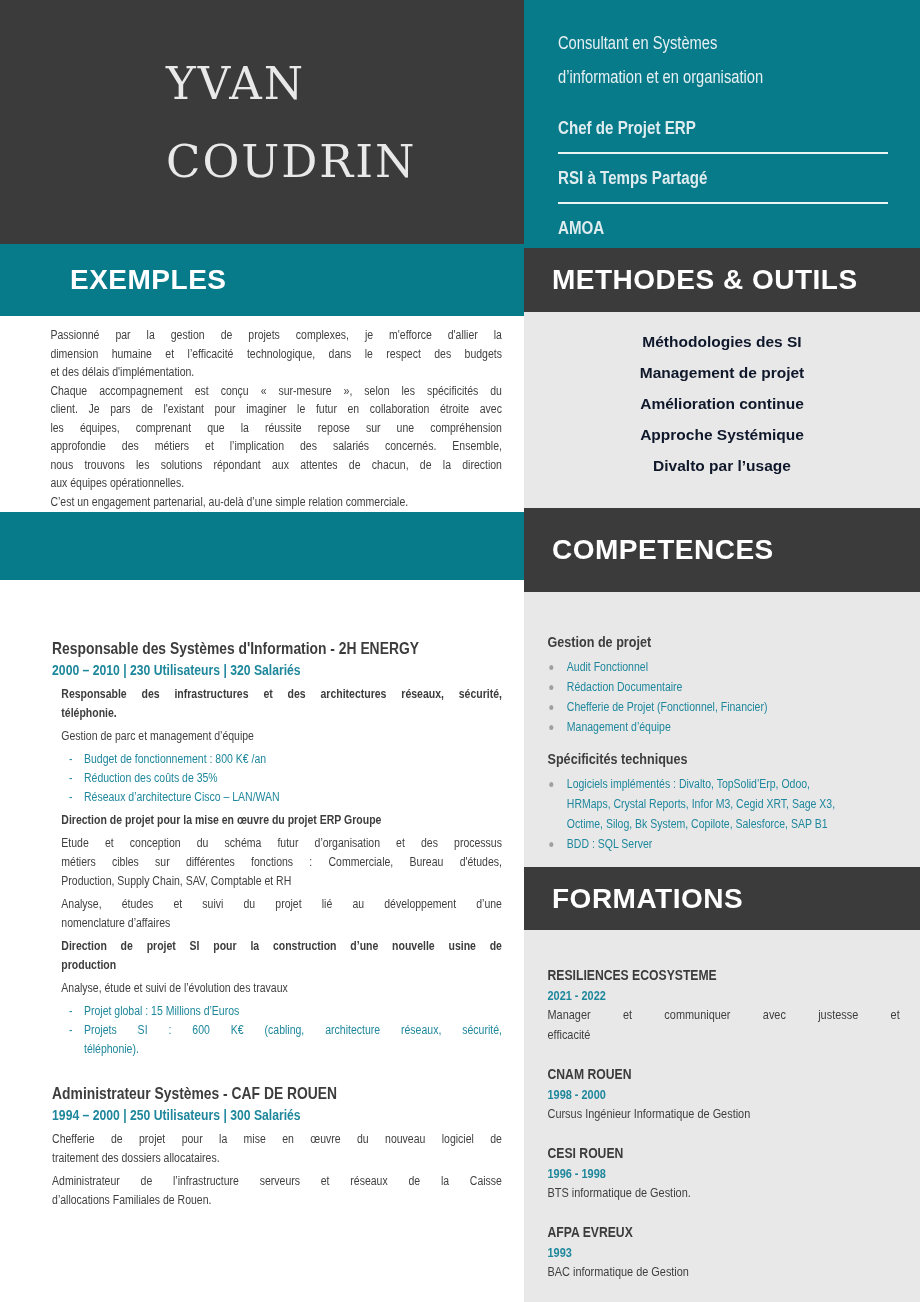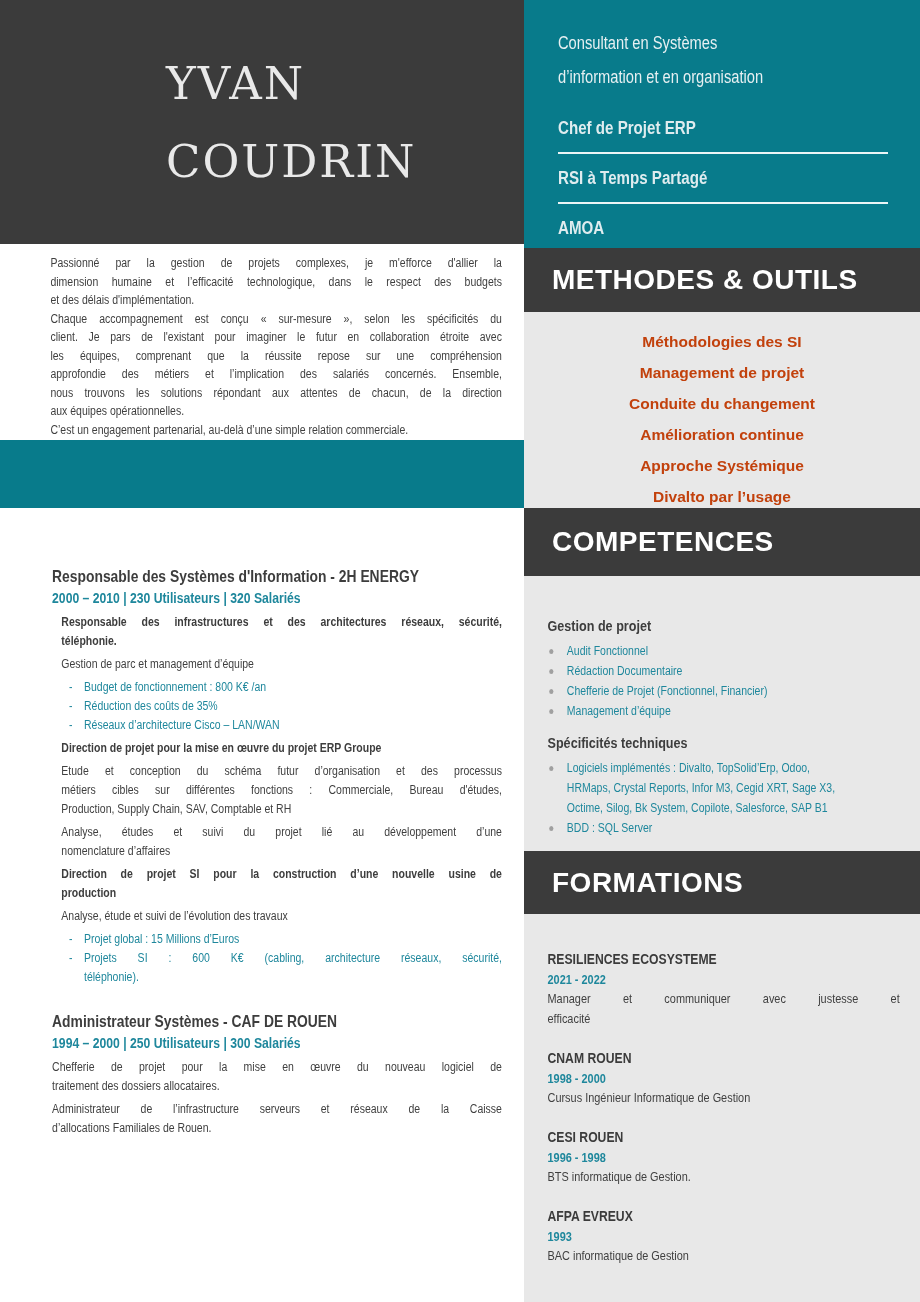--- a/index.html
+++ b/index.html
@@ -27,21 +27,21 @@
   .role-sep { height:2px; background:rgba(255,255,255,0.92); width:330px; margin:12px 0 0 0; }
   .role-3, .role-4 { margin-top:12px; }
 
   
   .band { box-sizing:border-box; }
   .band-teal { background:#087B8B; }
   .band-dark { background:#3B3B3B; }
   .hdr { display:flex; align-items:center; color:#ffffff; font-weight:bold; font-size:28px; letter-spacing:0.5px; }
   .hdr-exemples  { height:72px; padding-left:70px; }
   .hdr-methodes  { height:64px; padding-left:28px; }
-  .hdr-competences { height:68px; padding-left:28px; }
+  .hdr-competences { height:84px; padding-left:28px; }
   .hdr-formations  { height:63px; padding-left:28px; }
   .divider-teal { height:68px; background:#087B8B; }
 
   
   .intro { height:196px; box-sizing:border-box; padding:10px 26px 0 60px; font-size:12.5px; overflow:hidden; }
   .intro .line { line-height:18.5px; color:#3F3F3F; }
   .jl { text-align:justify; text-align-last:justify; }
 
   .jobs { box-sizing:border-box; padding:58px 26px 0 62px; flex:1; overflow:hidden; }
   .job + .job { margin-top:24px; }
@@ -51,21 +51,21 @@
   .job-body-flush { margin-left:0; }
   .blk { margin-top:4px; }
   .blk .line { line-height:19px; }
   .blk-bold { font-weight:bold; color:#3D3D3D; }
   .ditem { position:relative; padding-left:27px; }
   .ditem::before { content:"-"; position:absolute; left:9px; top:0; color:#1E879C; line-height:19px; }
   .teal-text { color:#1E879C; }
 
   
   .methods-list { height:196px; box-sizing:border-box; padding-top:14px; overflow:hidden; }
-  .method-item { text-align:center; font-size:15.5px; font-weight:bold; color:#c2410c; line-height:31px; }
+  .method-item { text-align:center; font-size:15.5px; font-weight:bold; color:#0f172a; line-height:31px; }
 
   .competences-content { height:275px; box-sizing:border-box; padding:40px 24px 0 28px; overflow:hidden; }
   .comp-heading { font-size:15px; font-weight:bold; color:#3D3D3D; line-height:19px; }
   .comp-heading-2 { margin-top:12px; }
   .bullets { margin:6px 0 0 0; padding:0; list-style:none; }
   .bullets li { position:relative; padding-left:23px; font-size:12.5px; color:#1E879C; }
   .bullets li .line { line-height:20px; }
   .bullets li::before { content:""; position:absolute; left:2px; top:8px; width:5px; height:5px;
                         border-radius:50%; background:#A0A0A0; }
 
@@ -80,20 +80,23 @@
 
 <div class="page">
 
   <div class="col-left">
 
     <div class="name-block">
       <div class="name-line">YVAN</div>
       <div class="name-line">COUDRIN</div>
     </div>
 
+    <div class="band band-teal hdr hdr-exemples">
+      <span>EXEMPLES</span>
+    </div>
 
     <div class="intro cx">
       <div class="para">
         <div class="line jl">Passionné par la gestion de projets complexes, je m'efforce d'allier la</div>
         <div class="line jl">dimension humaine et l’efficacité technologique, dans le respect des budgets</div>
         <div class="line">et des délais d'implémentation.</div>
       </div>
       <div class="para">
         <div class="line jl">Chaque accompagnement est conçu « sur-mesure », selon les spécificités du</div>
         <div class="line jl">client. Je pars de l'existant pour imaginer le futur en collaboration étroite avec</div>
@@ -196,21 +199,20 @@
       <div class="role-bold role-4 cx">AMOA</div>
     </div>
 
     <div class="band band-dark hdr hdr-methodes">
       <span>METHODES &amp; OUTILS</span>
     </div>
 
     <div class="methods-list">
       <div class="method-item">Méthodologies des SI</div>
       <div class="method-item">Management de projet</div>
-      <div class="method-item">Conduite du changement</div>
       <div class="method-item">Amélioration continue</div>
       <div class="method-item">Approche Systémique</div>
       <div class="method-item">Divalto par l’usage</div>
     </div>
 
     <div class="band band-dark hdr hdr-competences">
       <span>COMPETENCES</span>
     </div>
 
     <div class="competences-content cx">

